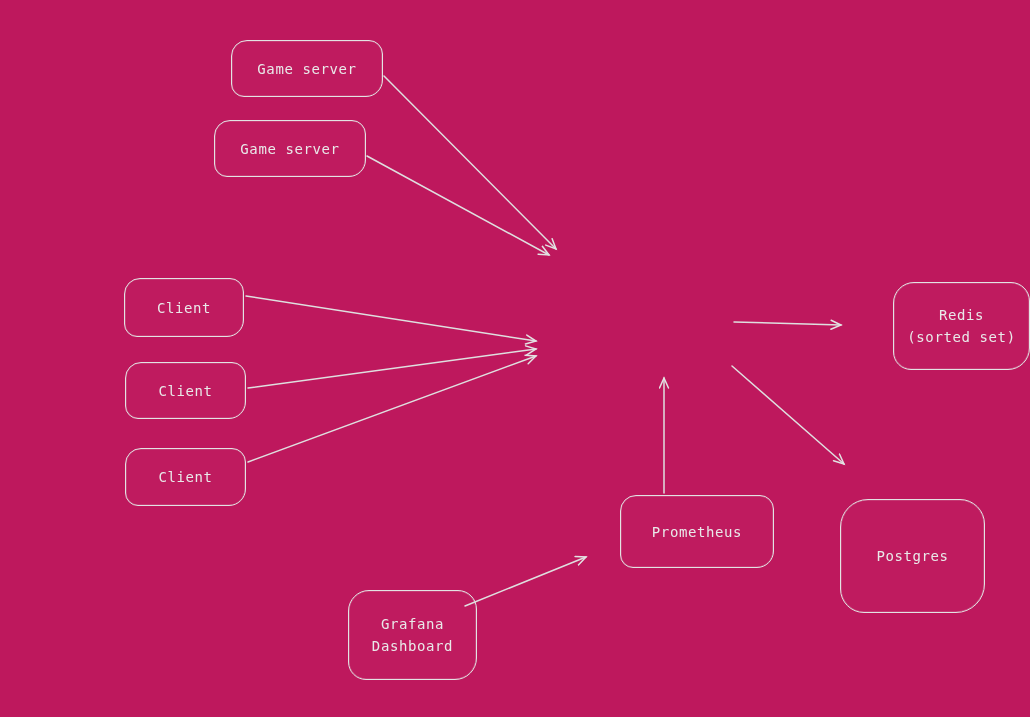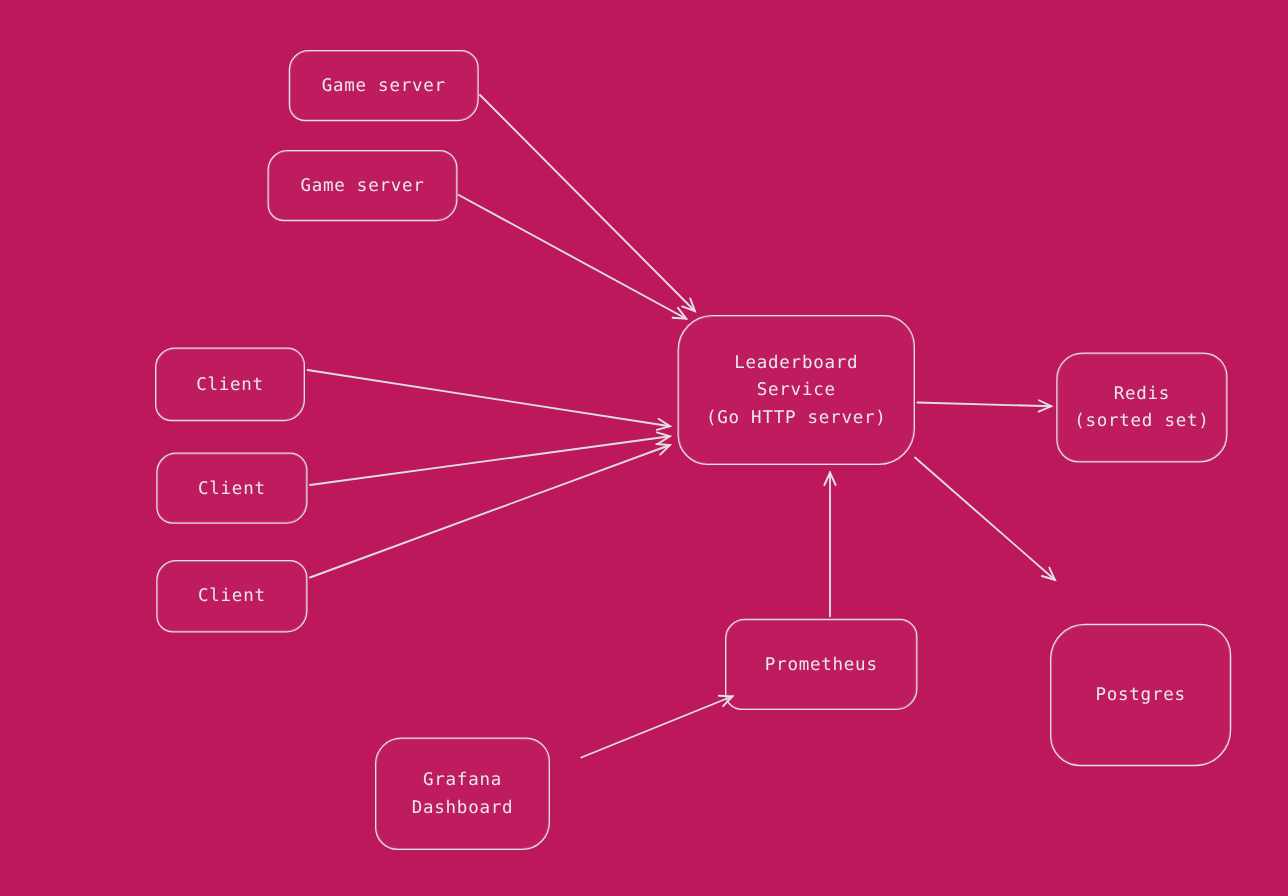--- a/index.html
+++ b/index.html
@@ -21,21 +21,21 @@
     position: absolute;
     display: flex;
     align-items: center;
     justify-content: center;
     border: 1.6px solid #e3e3e3;
     color: #ebebeb;
     background: rgba(255,255,255,0.015);
     box-shadow: inset 0 0 0 0.6px rgba(227,227,227,0.30);
   }
   .r-sm { border-radius: 16px 14px 17px 13px; }
-  .r-md { border-radius: 21px 19px 22px 18px; }
+  .r-md { border-radius: 21px 19px 22px 18px; margin-left: 48px; }
   .r-lg { border-radius: 28px 25px 29px 24px; }
   .node-label {
     font-size: 14px;
     letter-spacing: 0.6px;
     line-height: 22px;
     text-align: center;
     white-space: pre-line;
     color: #e9e9e9;
   }
 </style>
@@ -76,37 +76,32 @@
   </div>
 
   <div class="node r-sm" style="left:125px; top:362px; width:121px; height:57px;">
     <span class="node-label">Client</span>
   </div>
 
   <div class="node r-sm" style="left:125px; top:448px; width:121px; height:58px;">
     <span class="node-label">Client</span>
   </div>
 
-  <div class="node r-lg" style="left:542px; top:252px; width:190px; height:120px;">
-    <span class="node-label">Leaderboard
-Service
-(Go HTTP server)</span>
-  </div>
 
   <div class="node r-md" style="left:845px; top:282px; width:137px; height:88px;">
     <span class="node-label">Redis
 (sorted set)</span>
   </div>
 
   <div class="node r-lg" style="left:840px; top:463px; width:145px; height:114px;margin-top:36px;">
     <span class="node-label">Postgres</span>
   </div>
 
-  <div class="node r-sm" style="left:580px; top:495px; width:154px; height:73px;">
+  <div class="node r-sm" style="left:620px; top:495px; width:154px; height:73px;">
     <span class="node-label">Prometheus</span>
   </div>
 
-  <div class="node r-md" style="left:300px; top:590px; width:140px; height:90px;">
+  <div class="node r-md" style="left:300px; top:590px; width:129px; height:90px;">
     <span class="node-label">Grafana
 Dashboard</span>
   </div>
 
 </div>
 
 </body></html>

